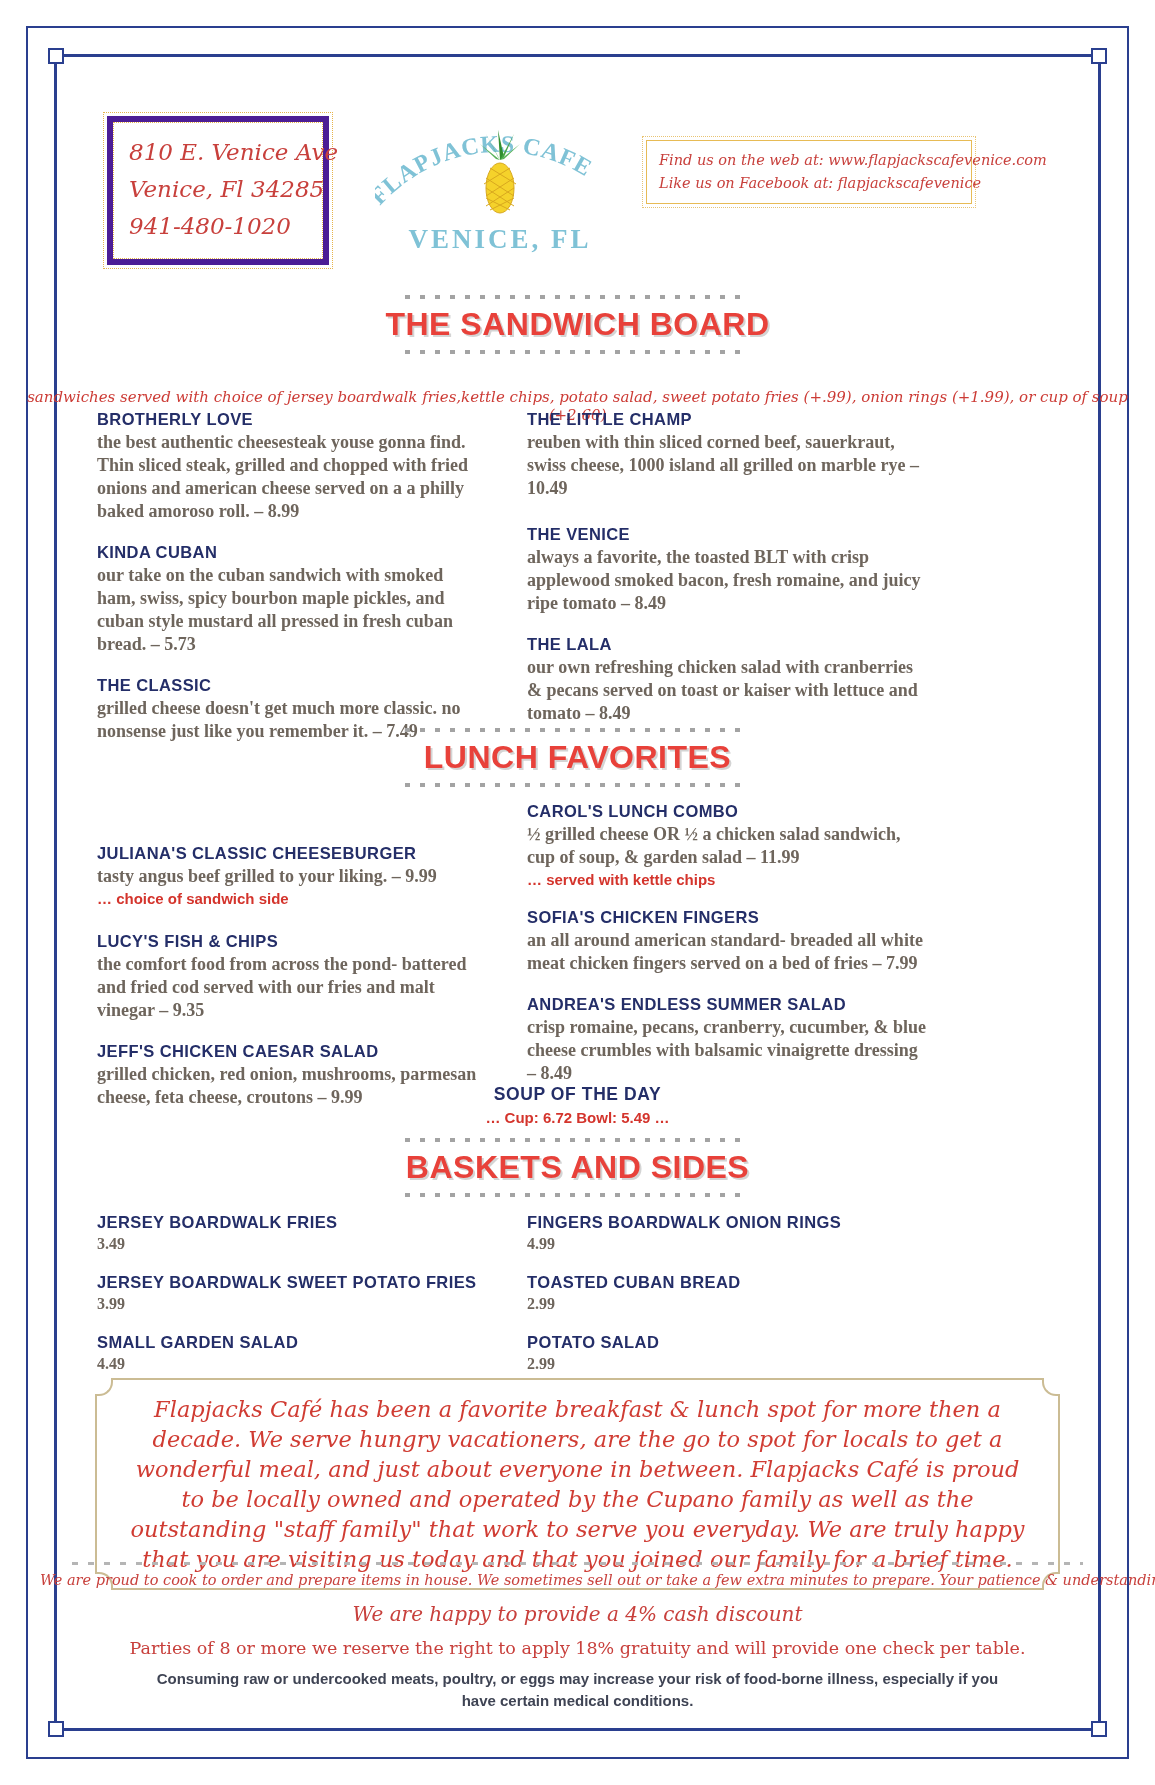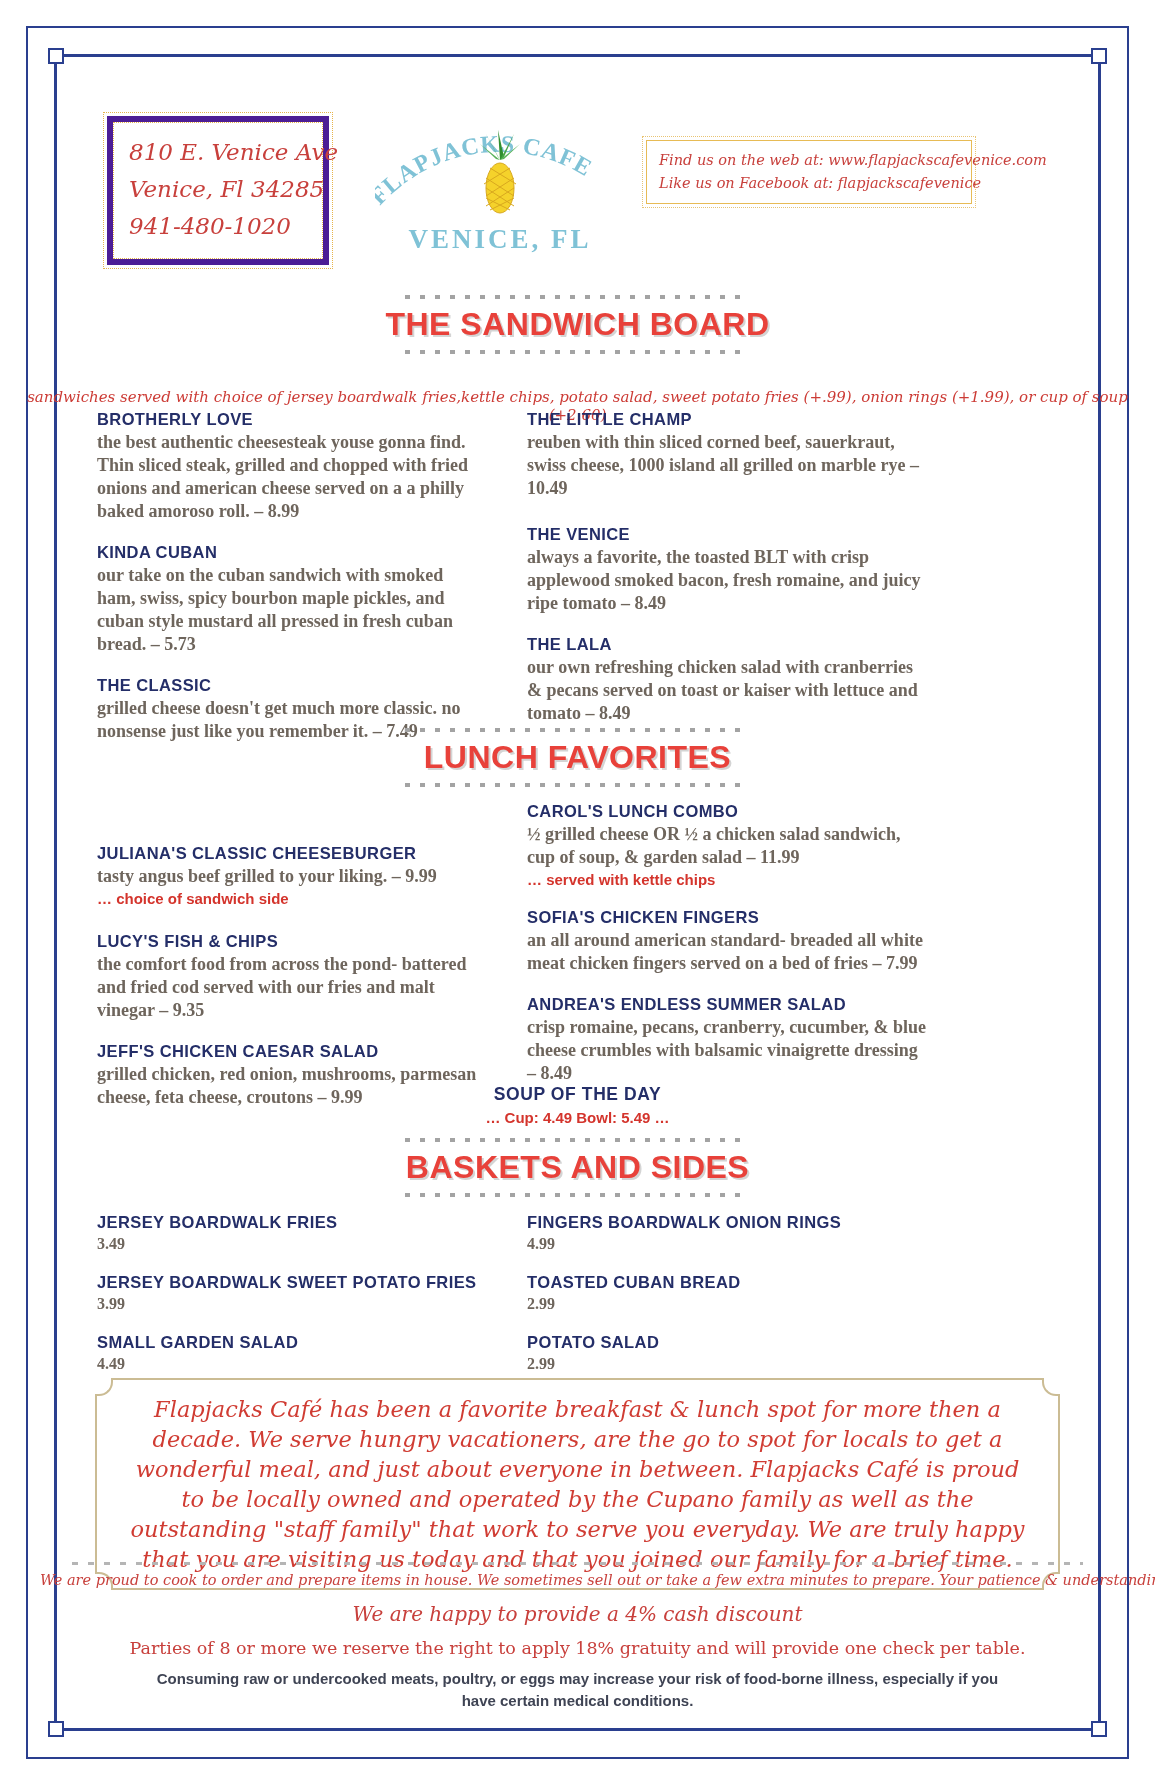--- a/index.html
+++ b/index.html
@@ -197,21 +197,21 @@
         <div class="item-desc">an all around american standard- breaded all white meat chicken fingers served on a bed of fries – 7.99</div>
       </div>
       <div class="item">
         <div class="item-name">ANDREA'S ENDLESS SUMMER SALAD</div>
         <div class="item-desc">crisp romaine, pecans, cranberry, cucumber, &amp; blue cheese crumbles with balsamic vinaigrette dressing – 8.49</div>
       </div>
     </div>
 
     <div class="soup" style="top:1084px;">
       <div class="soup-title">SOUP OF THE DAY</div>
-      <div class="soup-pricing">… Cup: 4.49  Bowl: 5.49 …</div>
+      <div class="soup-pricing">… Cup: 6.72  Bowl: 5.49 …</div>
     </div>
 
     <div class="sec-head" style="top:1138px;">
       <div class="dots" style="width:345px;"></div>
       <div class="sec-title">BASKETS AND SIDES</div>
       <div class="dots" style="width:345px;"></div>
     </div>
 
     <div class="col col-left" style="top:1213px;">
       <div class="side-item">

